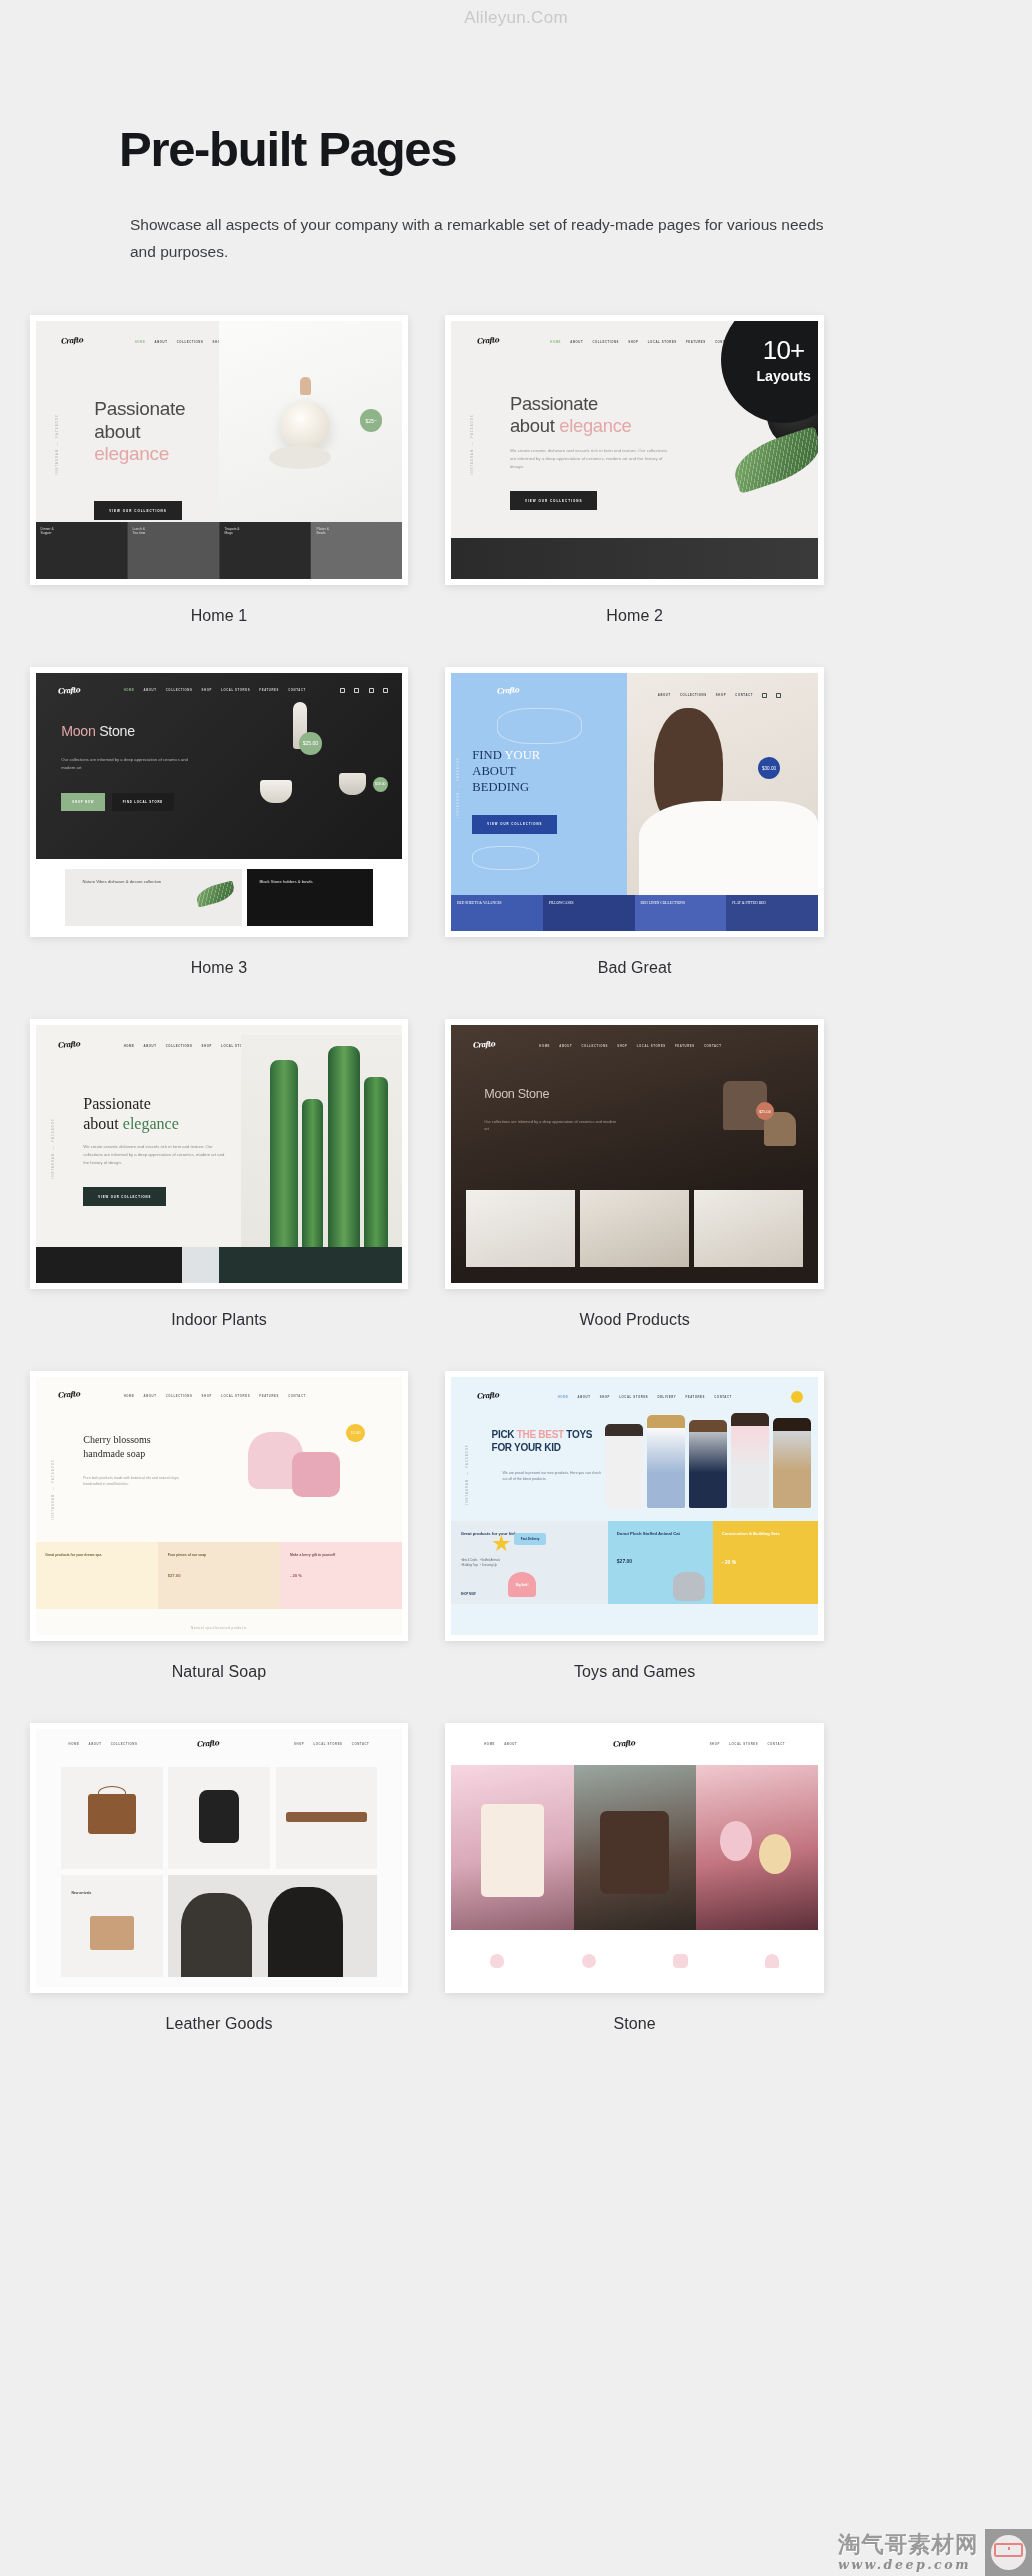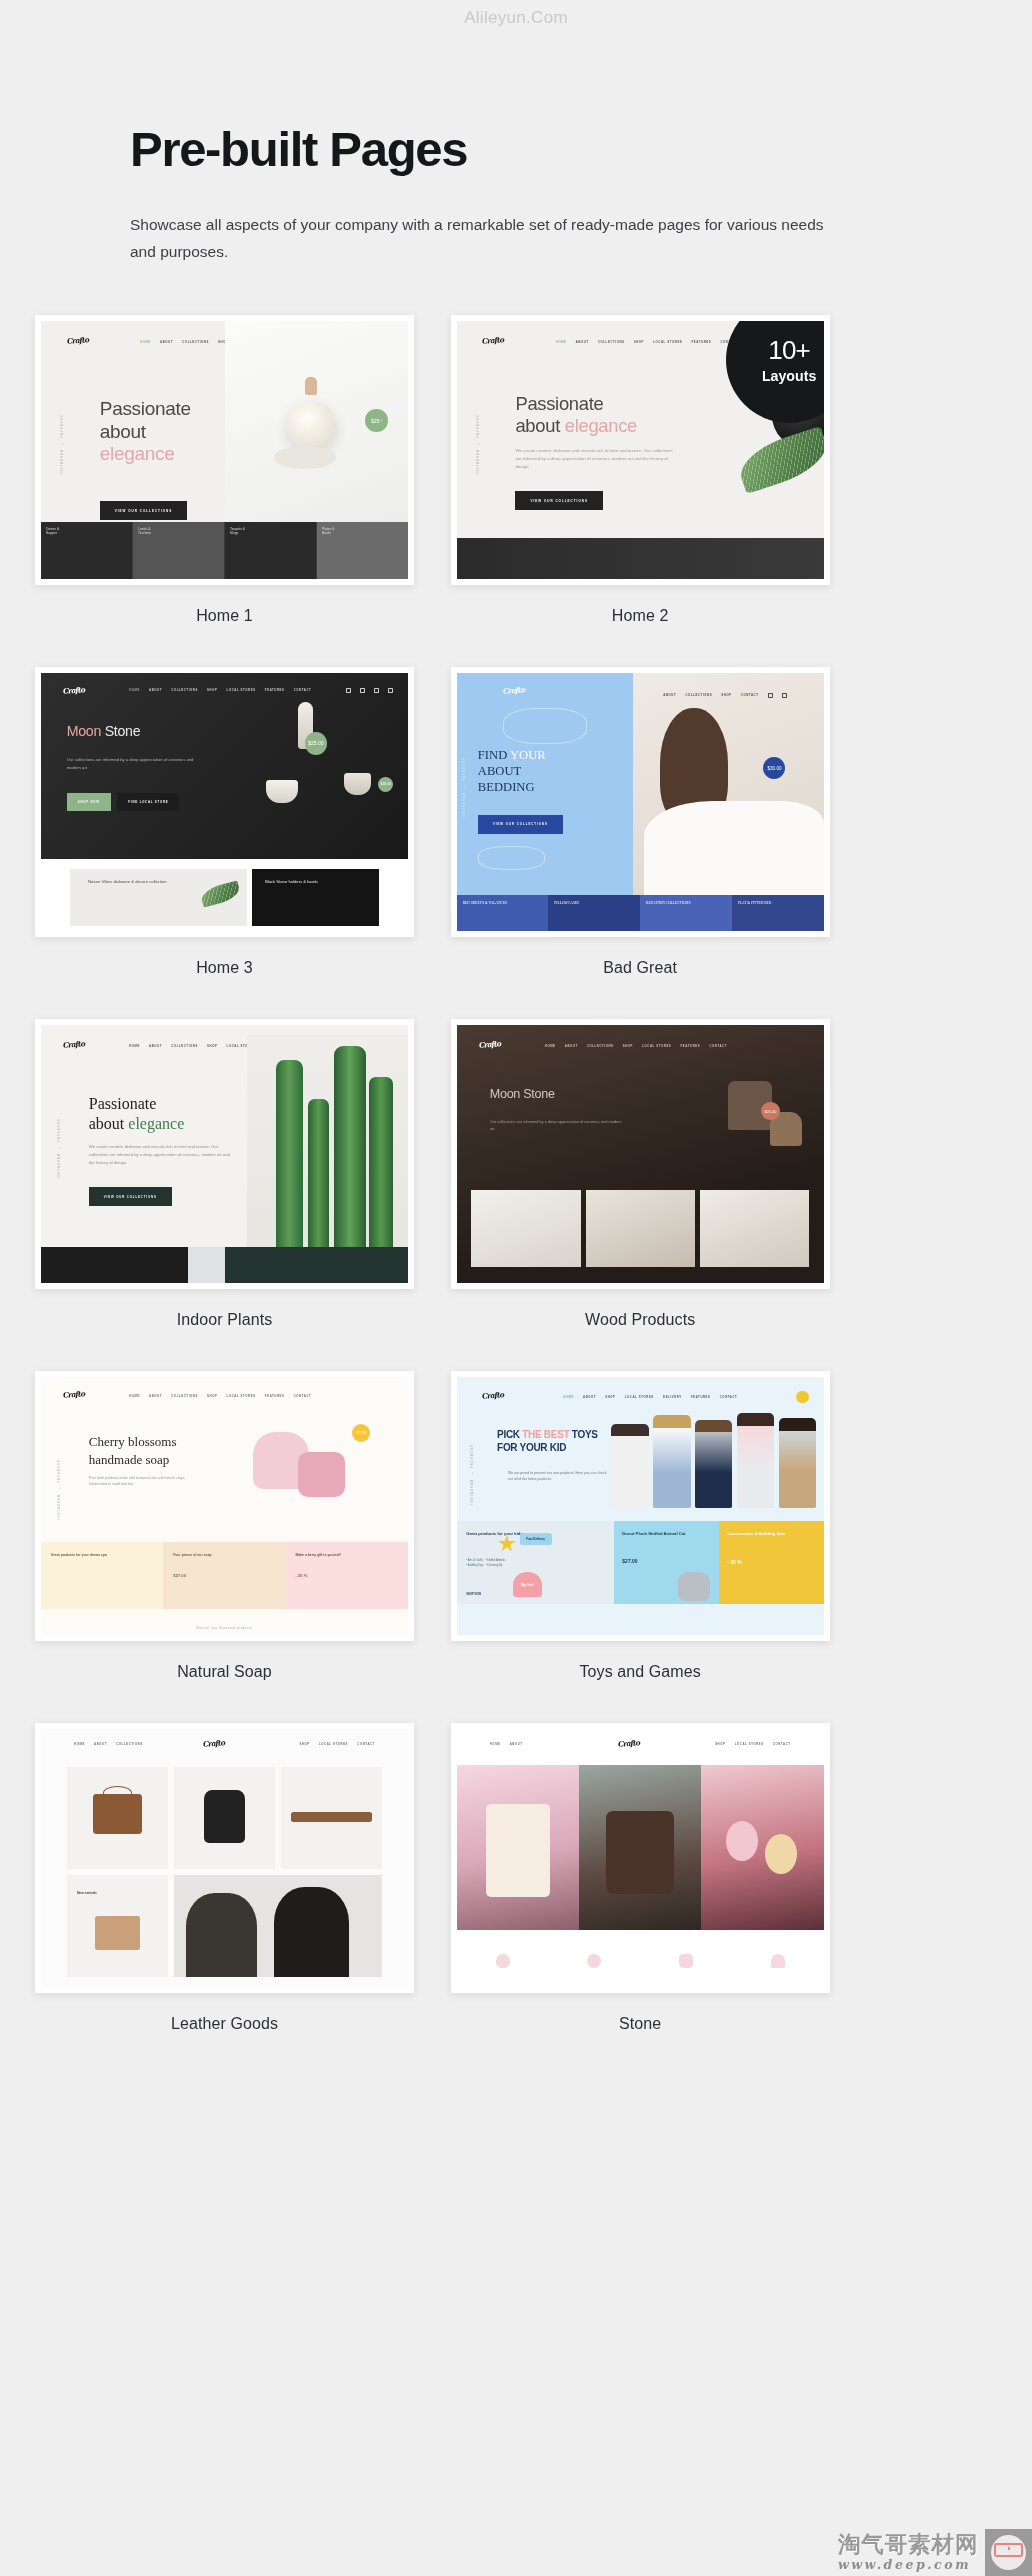--- a/index.html
+++ b/index.html
@@ -13,21 +13,21 @@
   
   .wm-top {
     position: absolute; top: 8.4px; left: 0; width: 100%;
     text-align: center;
     font-size: 17px; letter-spacing: 0.3px;
     color: #c9c9c9;
     font-family: "Liberation Sans", sans-serif;
   }
 
   
-  .page { width: 852px; padding: 0 0 0 11px; }
+  .page { width: 852px; padding: 0 0 0 0; }
 
   .hero { padding: 124px 0 0 119px; }
   .hero h1 {
     font-size: 49px;
     font-weight: 700;
     letter-spacing: -1.3px;
     color: #15171a;
     line-height: 1.05;
   }
   .hero h2 {
@@ -37,20 +37,21 @@
     color: #15171a;
     letter-spacing: -0.1px;
   }
   .hero p {
     margin-top: 37px;
     font-size: 15.5px;
     line-height: 1.72;
     color: #3c3f43;
     max-width: 800px;
     font-weight: 400;
+    margin-left: 11px;
   }
 
   
   .grid {
     margin: 49px auto 0;
     width: 796px;
     display: grid;
     grid-template-columns: 1fr 1fr;
     column-gap: 37px;
     row-gap: 0;
@@ -469,21 +470,21 @@
             <span>HOME</span>
             <span>ABOUT</span>
             <span>COLLECTIONS</span>
             <span>SHOP</span>
             <span>LOCAL&nbsp;STORES</span>
             <span>FEATURES</span>
             <span>CONTACT</span>
           </div>
           <div class="sidevert" style="left:4.5%;top:32%;">INSTAGRAM&nbsp;&nbsp;—&nbsp;&nbsp;FACEBOOK</div>
 
-          <div style="position:absolute;left:13%;top:22%;font-family:'Liberation Serif',serif;font-size:13px;line-height:1.35;color:#2b2b2b;">
+          <div style="position:absolute;left:13%;top:22%;font-family:'Liberation Serif',serif;font-size:10px;line-height:1.35;color:#2b2b2b;">
             <span>Cherry blossoms</span><br>
             <span>handmade soap</span>
           </div>
           <div style="position:absolute;left:13%;top:38%;width:30%;font-size:3.5px;line-height:1.9;color:#9b9b9b;">Pure bath products made with botanical oils and natural clays, handcrafted in small batches.</div>
 
           <div style="position:absolute;right:8%;top:14%;width:38%;height:42%;">
             <div style="position:absolute;left:10%;top:18%;width:40%;height:52%;background:#f2cdd6;border-radius:40% 40% 18% 18%;"></div>
             <div style="position:absolute;left:42%;top:36%;width:34%;height:42%;background:#e7a9b7;border-radius:10px;"></div>
             <div style="position:absolute;right:6%;top:10%;width:18.4px;height:18.4px;border-radius:50%;background:#f5c63c;color:#fff;font-size:3.9px;display:flex;align-items:center;justify-content:center;">12.00</div>
           </div>

